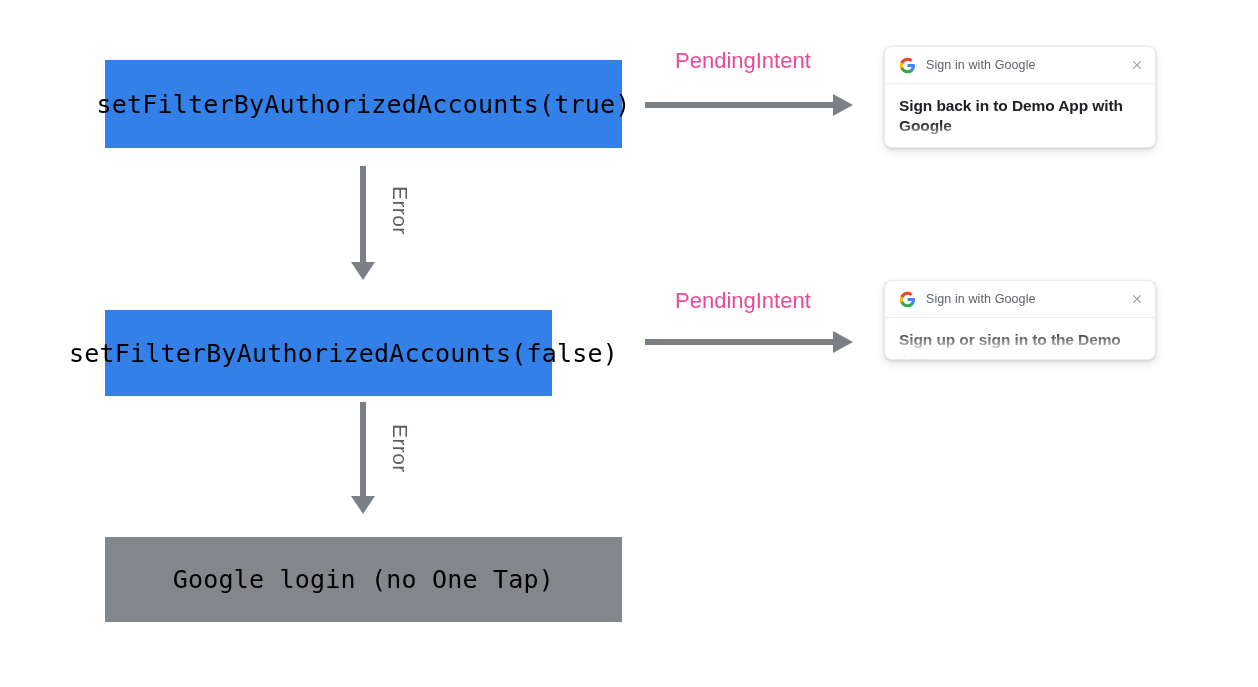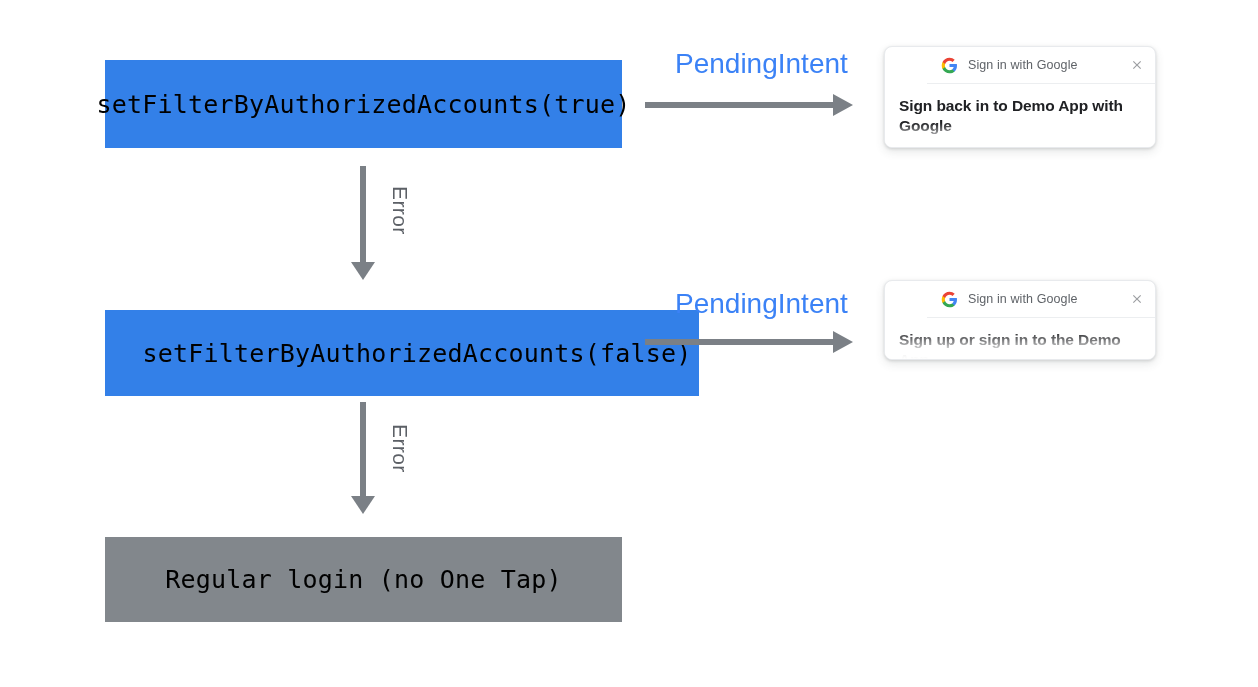--- a/index.html
+++ b/index.html
@@ -38,21 +38,21 @@
   .code-box.blue  { background: #3380e8; }
   .code-box.gray  { background: #82878c; }
 
   #box-true {
     left: 105px;  top: 60px;
     width: 517px; height: 88px;
     font-size: 25px;
   }
   #box-false {
     left: 105px;  top: 310px;
-    width: 594px; height: 86px;
+    width: 447px; height: 86px;
     font-size: 25px;
     padding-left: 30px;
   }
   #box-regular {
     left: 105px;  top: 537px;
     width: 517px; height: 85px;
     font-size: 25px;
   }
 
   
@@ -119,22 +119,22 @@
   #h-arrow-1 .shaft { width: 190px; }
   #h-arrow-1 .head  { left: 188px; }
 
   #h-arrow-2 { left: 645px; top: 331px; width: 208px; }
   #h-arrow-2 .shaft { width: 190px; }
   #h-arrow-2 .head  { left: 188px; }
 
   .h-arrow-label {
     position: absolute;
     font-family: "Liberation Sans", sans-serif;
-    font-size: 28px;
-    color: #3b82f6;
+    font-size: 22px;
+    color: #ec4899;
     white-space: nowrap;
   }
   #pi-label-1 { left: 675px; top: 48px; }
   #pi-label-2 { left: 675px; top: 288px; }
 
   
   .onetap-card {
     position: absolute;
     background: #ffffff;
     border-radius: 8px;
@@ -147,21 +147,20 @@
   #card-bottom { left: 884px; top: 280px; width: 272px; height: 80px; }
 
   .card-header {
     position: relative;
     height: 37px;
     display: flex;
     align-items: center;
     padding: 0 12px 0 14px;
     border-bottom: 1px solid #eceef0;
     box-sizing: border-box;
-    margin-left: 42px;
   }
   .g-logo {
     width: 17px; height: 17px;
     flex: 0 0 17px;
     margin-right: 10px;
     display: block;
   }
   .card-header-title {
     font-size: 12.5px;
     color: #5f6368;
@@ -209,21 +208,21 @@
 </style>
 </head>
 <body>
 
 <div class="stage">
 
   <div class="code-box blue" id="box-true">setFilterByAuthorizedAccounts(true)</div>
 
   <div class="code-box blue" id="box-false">setFilterByAuthorizedAccounts(false)</div>
 
-  <div class="code-box gray" id="box-regular">Regular login (no One Tap)</div>
+  <div class="code-box gray" id="box-regular">Google login (no One Tap)</div>
 
   <div class="v-arrow" id="v-arrow-1">
     <div class="shaft"></div>
     <div class="head"></div>
   </div>
   <div class="v-arrow-label" id="err-label-1">Error</div>
 
   <div class="v-arrow" id="v-arrow-2">
     <div class="shaft"></div>
     <div class="head"></div>

